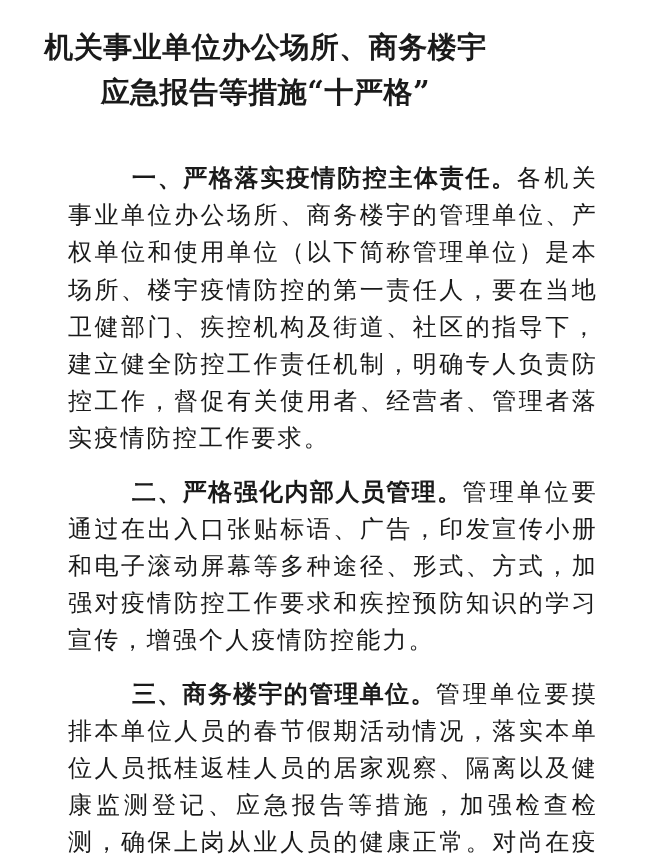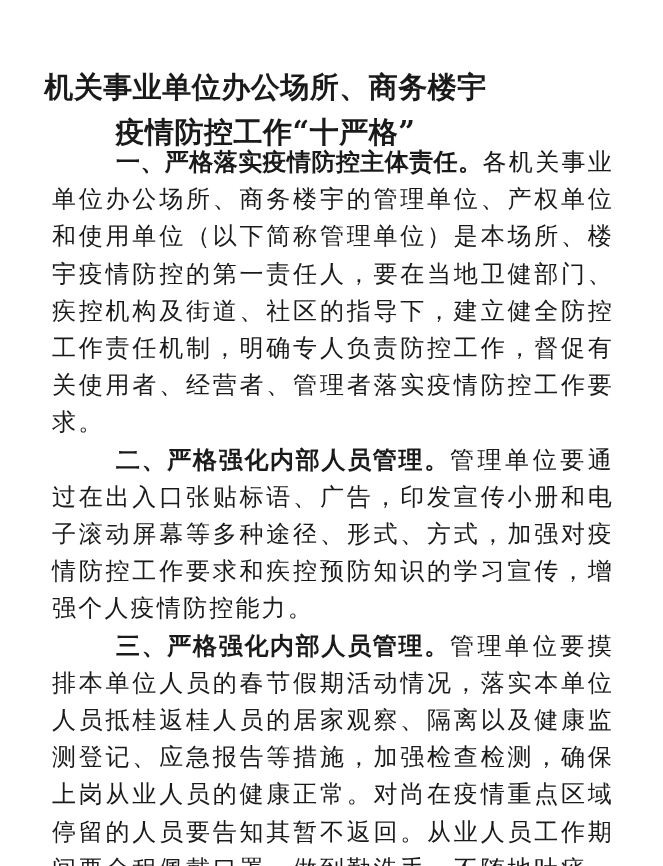--- a/index.html
+++ b/index.html
@@ -1,38 +1,38 @@
 <!DOCTYPE html>
 <html><head>
   <meta charset="utf-8">
   <style>
     html, body { margin: 0; padding: 0; background: #ffffff; }
     body { width: 663px; height: 866px; overflow: hidden; position: relative; color: #1a1a1a; }
     .title {
       position: absolute; left: 0; width: 531px; text-align: center;
       font-family: "DejaVu Serif", "Liberation Serif", serif;
-      font-weight: bold; font-size: 29px; line-height: 46px; letter-spacing: 0.5px; margin-top: 40px;
+      font-weight: bold; font-size: 29px; line-height: 46px; letter-spacing: 0.5px;
     }
     .title.l1 { top: 24px; }
     .title.l2 { top: 69px; }
     .body {
       position: absolute; left: 52px; width: 562px; top: 144px;
       font-family: "DejaVu Serif", "Liberation Serif", serif;
       font-size: 24px; line-height: 37.2px; text-align: justify;
       text-align-last: left; letter-spacing: 2.2px;
     }
-    .para { margin: 0; text-indent: 64px; }
+    .para { margin: 16px; text-indent: 64px; }
     .lead { font-weight: bold; font-family: "DejaVu Sans", "Liberation Sans", sans-serif; letter-spacing: 0.3px; }
   </style>
 </head>
 <body>
 
 <div>
   <div class="title l1">机关事业单位办公场所、商务楼宇</div>
-  <div class="title l2">疫情防控工作“十严格”</div>
+  <div class="title l2">应急报告等措施“十严格”</div>
 
   <div class="body">
     <p class="para"><span class="lead">一、严格落实疫情防控主体责任。</span><span>各机关事业单位办公场所、商务楼宇的管理单位、产权单位和使用单位（以下简称管理单位）是本场所、楼宇疫情防控的第一责任人，要在当地卫健部门、疾控机构及街道、社区的指导下，建立健全防控工作责任机制，明确专人负责防控工作，督促有关使用者、经营者、管理者落实疫情防控工作要求。</span></p>
     <p class="para"><span class="lead">二、严格强化内部人员管理。</span><span>管理单位要通过在出入口张贴标语、广告，印发宣传小册和电子滚动屏幕等多种途径、形式、方式，加强对疫情防控工作要求和疾控预防知识的学习宣传，增强个人疫情防控能力。</span></p>
-    <p class="para"><span class="lead">三、严格强化内部人员管理。</span><span>管理单位要摸排本单位人员的春节假期活动情况，落实本单位人员抵桂返桂人员的居家观察、隔离以及健康监测登记、应急报告等措施，加强检查检测，确保上岗从业人员的健康正常。对尚在疫情重点区域停留的人员要告知其暂不返回。从业人员工作期间要全程佩戴口罩，做到勤洗手、不随地吐痰、不乱扔垃圾。</span></p>
+    <p class="para"><span class="lead">三、商务楼宇的管理单位。</span><span>管理单位要摸排本单位人员的春节假期活动情况，落实本单位人员抵桂返桂人员的居家观察、隔离以及健康监测登记、应急报告等措施，加强检查检测，确保上岗从业人员的健康正常。对尚在疫情重点区域停留的人员要告知其暂不返回。从业人员工作期间要全程佩戴口罩，做到勤洗手、不随地吐痰、不乱扔垃圾。</span></p>
 
   </div>
 </div>
 
 </body></html>

